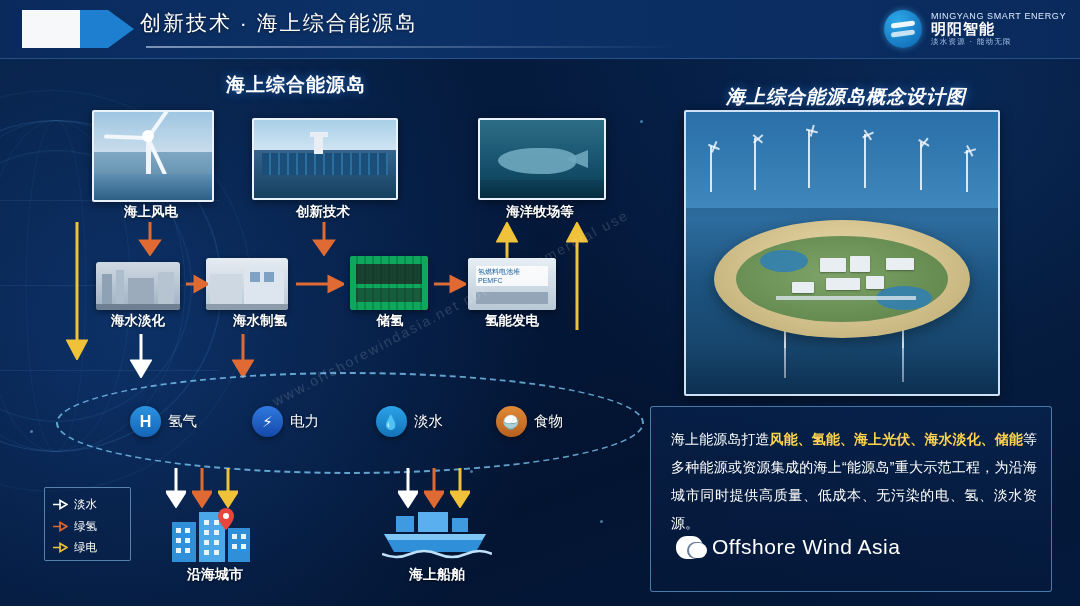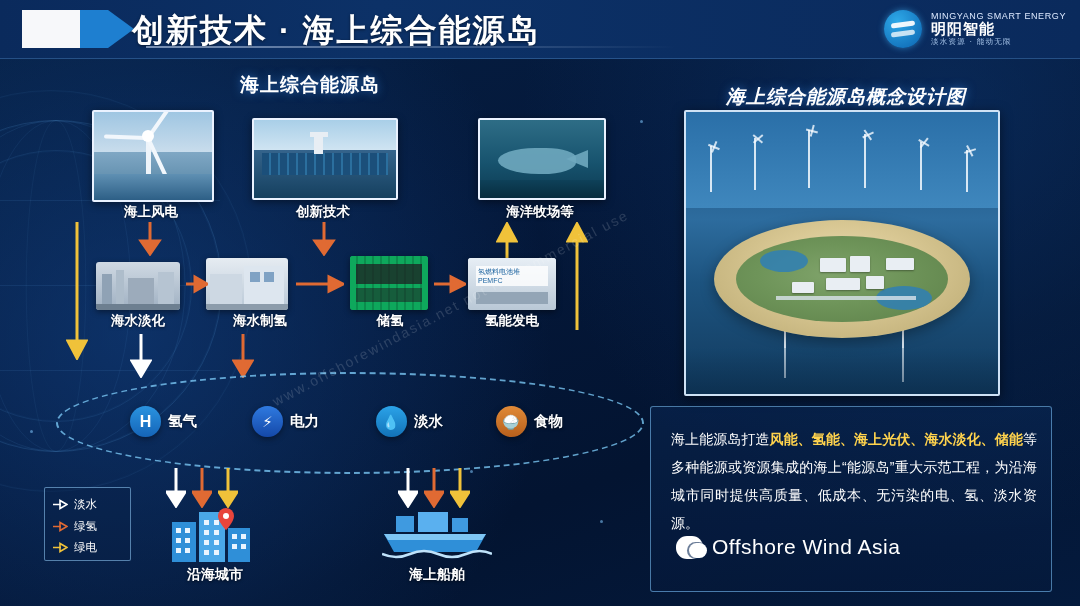--- a/index.html
+++ b/index.html
@@ -40,22 +40,22 @@
   #header{
     position:absolute;left:0;top:0;width:1080px;height:58px;
     background:linear-gradient(90deg,#0a2a5c 0%,#0c3167 35%,#0a2a5c 100%);
     border-bottom:1px solid rgba(120,190,255,.25);
   }
   #chev{
     position:absolute;left:22px;top:8px;width:112px;height:42px;
   }
   #chev svg{display:block}
   #title{
-    position:absolute;left:132px;top:9px;
-    font-size:32px;font-weight:bold;color:#ffffff;letter-spacing:2px;
+    position:absolute;left:140px;top:9px;
+    font-size:21px;font-weight:normal;color:#ffffff;letter-spacing:2px;
     text-shadow:0 1px 3px rgba(0,0,0,.5);
   }
   #titlerule{
     position:absolute;left:146px;top:46px;width:530px;height:2px;
     background:linear-gradient(90deg,#d9e8ff 0%, rgba(217,232,255,0) 100%);
     opacity:.55;
   }
   #logo{position:absolute;right:14px;top:8px;height:42px;display:flex;align-items:center;gap:9px;}
   #logomark{width:38px;height:38px;border-radius:50%;background:radial-gradient(circle at 35% 30%,#2ea9e8,#0b63b0);position:relative;box-shadow:0 0 6px rgba(60,170,240,.6)}
   #logomark:before{content:"";position:absolute;left:7px;top:12px;width:24px;height:5px;border-radius:3px;background:#fff;opacity:.92;transform:rotate(-8deg)}
@@ -63,21 +63,21 @@
   .logotxt{line-height:1.12}
   .logotxt .l1{font-size:9px;color:#dce9ff;letter-spacing:.6px}
   .logotxt .l2{font-size:15px;color:#ffffff;font-weight:bold;letter-spacing:1px}
   .logotxt .l3{font-size:7.5px;color:#a9c6ea;letter-spacing:1.3px}
 
   
   .sec-title{
     position:absolute;color:#ffffff;font-size:19px;font-weight:bold;letter-spacing:1px;
     text-shadow:0 0 10px rgba(60,150,255,.55);
   }
-  #sec-left{left:240px;top:72px;}
+  #sec-left{left:226px;top:72px;}
   #sec-right{left:726px;top:84px;font-style:italic;}
 
   
   .photo{
     position:absolute;border:2px solid #eaf2ff;border-radius:2px;overflow:hidden;
     box-shadow:0 2px 8px rgba(0,0,0,.45);
   }
   .cap{
     position:absolute;color:#fff;font-size:13.5px;font-weight:bold;text-align:center;
     text-shadow:0 1px 3px rgba(0,0,0,.6);
@@ -109,21 +109,21 @@
     position:absolute;left:56px;top:372px;width:584px;height:98px;
     border:2px dashed rgba(130,210,255,.75);border-radius:50%;
   }
   #hub-title{
     position:absolute;left:196px;top:379px;color:#fff;font-size:14.5px;font-weight:bold;
     text-shadow:0 1px 4px rgba(0,0,0,.6);
   }
   .hub-item{position:absolute;display:flex;align-items:center;gap:7px;}
   .hub-ic{width:31px;height:31px;border-radius:50%;display:flex;align-items:center;justify-content:center;
     font-size:16px;font-weight:bold;color:#fff;box-shadow:0 2px 6px rgba(0,0,0,.4)}
-  .hub-lb{color:#fff;font-size:14.5px;font-weight:bold;text-shadow:0 1px 3px rgba(0,0,0,.6)}
+  .hub-lb{color:#fff;font-size:14.5px;font-weight:normal;text-shadow:0 1px 3px rgba(0,0,0,.6)}
 
   
   #legend{
     position:absolute;left:44px;top:487px;width:85px;height:72px;
     border:1px solid rgba(150,210,255,.55);border-radius:2px;
     background:rgba(8,32,70,.35);
   }
   .leg-row{position:absolute;left:7px;display:flex;align-items:center;gap:6px;font-size:11.5px;color:#fff;}
   .leg-ar{width:16px;height:11px}
 

